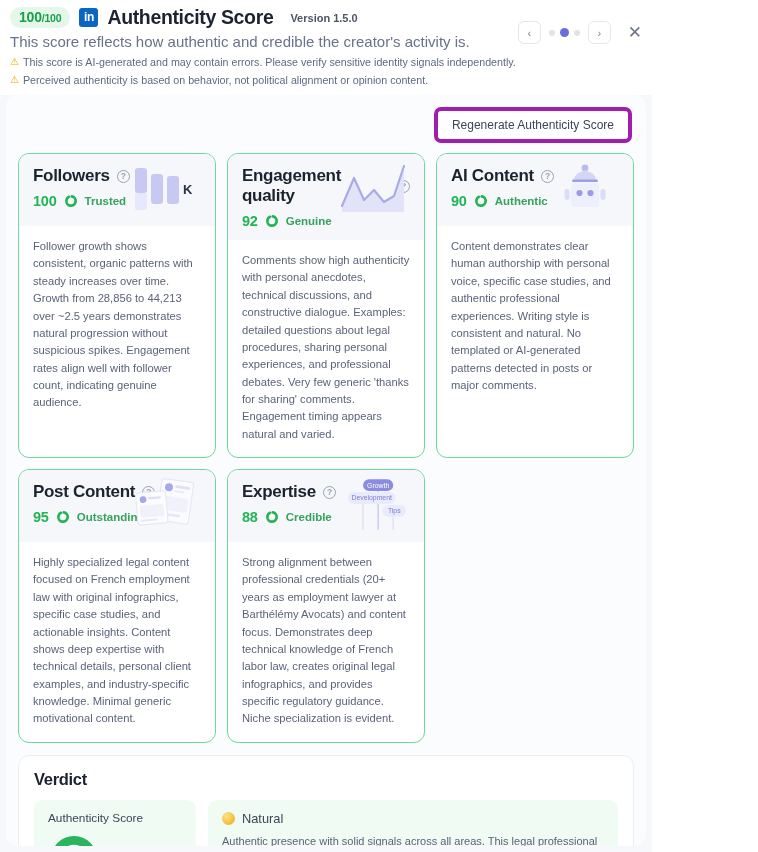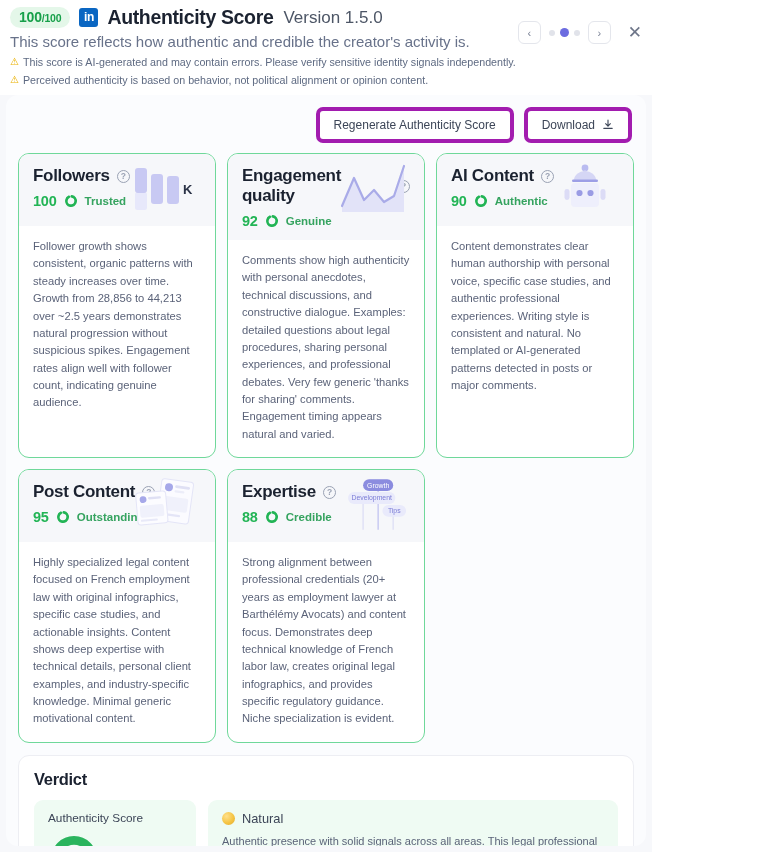--- a/index.html
+++ b/index.html
@@ -53,24 +53,24 @@
     flex: 0 0 auto;
   }
   .title {
     font-size: 19.5px;
     font-weight: 700;
     color: #1b2230;
     letter-spacing: -0.35px;
     white-space: nowrap;
   }
   .version {
-    font-size: 17px;
+    font-size: 11px;
     color: #4d5666;
-    font-weight: 400;
-    margin-left: 1px;
+    font-weight: 700;
+    margin-left: 8px;
     white-space: nowrap;
   }
   .subtitle {
     font-size: 15px;
     color: #68728a;
     margin-top: 3px;
     line-height: 1.35;
   }
   .warn-line {
     font-size: 10.7px;
@@ -278,27 +278,20 @@
       </div>
       <div class="close-x">✕</div>
     </div>
   </div>
 
   <div class="sheet">
 
     <div class="actions">
       <div class="btn">
         <span>Regenerate Authenticity Score</span>
-      </div>
-      <div class="btn">
-        <span>Download</span>
-        <svg width="12" height="12" viewBox="0 0 16 16">
-          <path d="M8 1.5v8m0 0L4.8 6.3M8 9.5l3.2-3.2" fill="none" stroke="#3c4557" stroke-width="1.5" stroke-linecap="round"></path>
-          <path d="M2.4 12.4h11.2" fill="none" stroke="#3c4557" stroke-width="1.6" stroke-linecap="round"></path>
-        </svg>
       </div>
     </div>
 
     <div class="grid">
 
       <div class="card">
         <div class="card-head">
           <div class="card-title">
             <span>Followers</span>
             <span class="help-ico">?</span>

